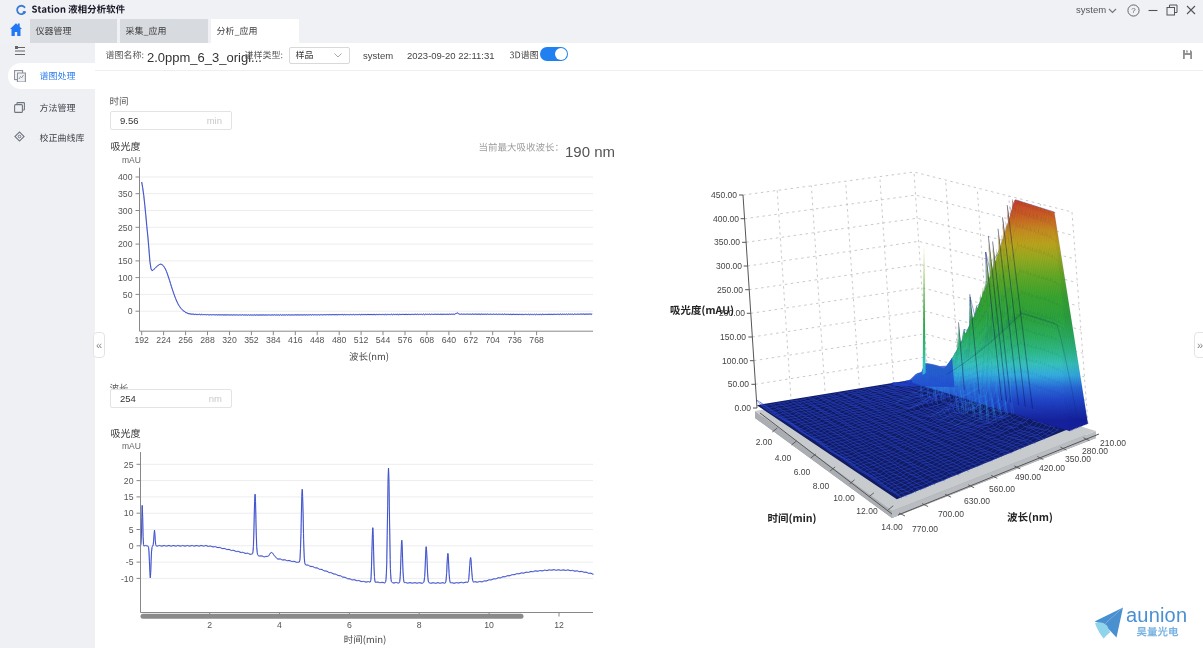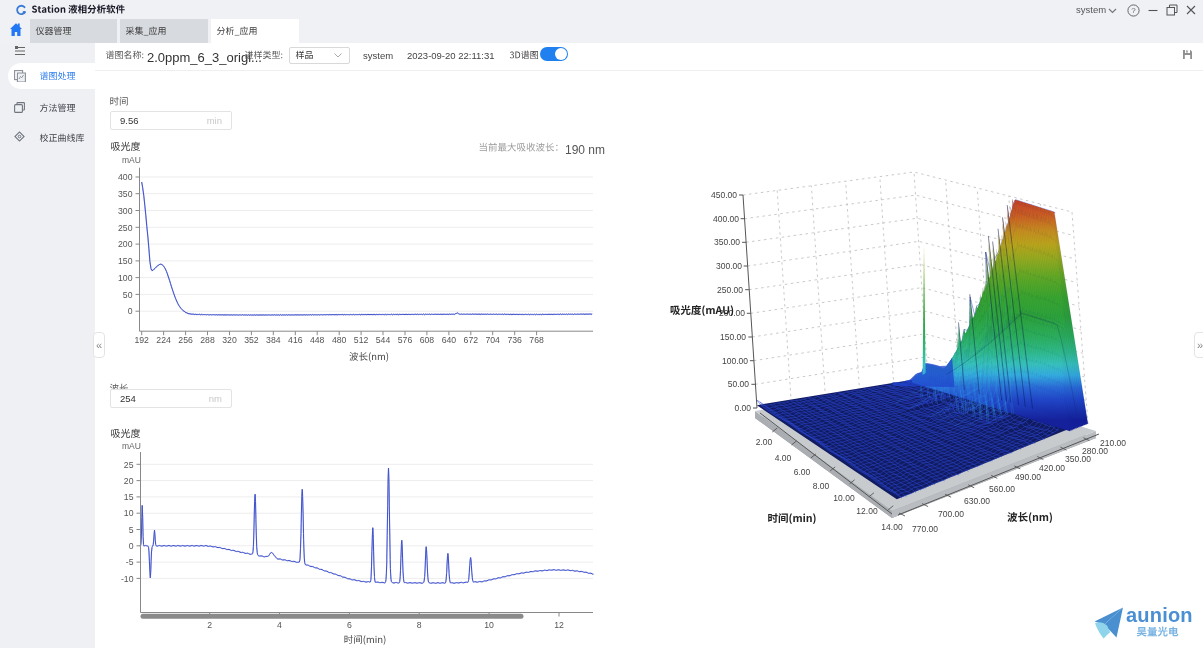--- a/index.html
+++ b/index.html
@@ -209,21 +209,21 @@
       <path transform="translate(9.5,0) scale(0.00950,-0.00950)" d="M604 514V104H674V514ZM807 544V14C807 -1 802 -5 786 -5C769 -6 715 -6 654 -4C665 -24 677 -56 681 -76C758 -77 809 -75 839 -63C870 -51 881 -30 881 13V544ZM723 845C701 796 663 730 629 682H329L378 700C359 740 316 799 278 841L208 816C244 775 281 721 300 682H53V613H947V682H714C743 723 775 773 803 819ZM409 301V200H187V301ZM409 360H187V459H409ZM116 523V-75H187V141H409V7C409 -6 405 -10 391 -10C378 -11 332 -11 281 -9C291 -28 302 -57 307 -76C374 -76 419 -75 446 -63C474 -52 482 -32 482 6V523Z"></path>
       <path transform="translate(19.0,0) scale(0.00950,-0.00950)" d="M248 635H753V564H248ZM248 755H753V685H248ZM176 808V511H828V808ZM396 392V325H214V392ZM47 43 54 -24 396 17V-80H468V26L522 33V94L468 88V392H949V455H49V392H145V52ZM507 330V268H567L547 262C577 189 618 124 671 70C616 29 554 -2 491 -22C504 -35 522 -61 529 -77C596 -53 662 -19 720 26C776 -20 843 -55 919 -77C929 -59 948 -32 964 -18C891 0 826 31 771 71C837 135 889 215 920 314L877 333L863 330ZM613 268H832C806 209 767 157 721 113C675 157 639 209 613 268ZM396 269V198H214V269ZM396 142V80L214 59V142Z"></path>
       <path transform="translate(28.5,0) scale(0.00950,-0.00950)" d="M461 839C460 760 461 659 446 553H62V476H433C393 286 293 92 43 -16C64 -32 88 -59 100 -78C344 34 452 226 501 419C579 191 708 14 902 -78C915 -56 939 -25 958 -8C764 73 633 255 563 476H942V553H526C540 658 541 758 542 839Z"></path>
       <path transform="translate(38.0,0) scale(0.00950,-0.00950)" d="M365 775V706H478C465 368 424 117 258 -37C275 -47 308 -70 321 -81C427 28 484 172 515 354C554 263 602 181 660 112C603 54 538 9 466 -24C482 -36 508 -64 518 -81C587 -47 652 0 709 59C769 1 838 -45 916 -77C928 -58 950 -30 967 -15C888 14 818 59 758 116C833 211 891 334 923 486L877 505L864 502H751C774 584 801 689 823 775ZM550 706H733C711 612 683 506 658 436H837C810 330 765 241 709 168C630 259 572 373 535 497C542 563 546 632 550 706ZM78 745V90H144V186H329V745ZM144 675H262V256H144Z"></path>
       <path transform="translate(47.5,0) scale(0.00950,-0.00950)" d="M588 574H805C784 447 751 338 703 248C651 340 611 446 583 559ZM577 840C548 666 495 502 409 401C426 386 453 353 463 338C493 375 519 418 543 466C574 361 613 264 662 180C604 96 527 30 426 -19C442 -35 466 -66 475 -81C570 -30 645 35 704 115C762 34 830 -31 912 -76C923 -57 947 -29 964 -15C878 27 806 95 747 178C811 285 853 416 881 574H956V645H611C628 703 643 765 654 828ZM92 100C111 116 141 130 324 197V-81H398V825H324V270L170 219V729H96V237C96 197 76 178 61 169C73 152 87 119 92 100Z"></path>
       <path transform="translate(57.0,0) scale(0.00950,-0.00950)" d="M92 777C151 745 227 696 265 662L309 722C271 755 194 801 135 830ZM38 506C99 477 177 431 215 398L258 460C219 491 140 535 80 562ZM62 -21 128 -67C180 26 240 151 285 256L226 301C177 188 110 56 62 -21ZM597 625V448H426V625ZM354 695V442C354 297 343 98 234 -42C252 -49 283 -67 296 -79C395 49 420 233 425 381H451C489 277 542 187 611 112C541 53 458 10 368 -20C384 -33 407 -64 417 -82C507 -50 590 -3 663 60C734 -2 819 -50 918 -80C929 -60 950 -31 967 -16C870 10 786 54 715 112C791 194 851 299 886 430L839 451L825 448H670V625H859C843 579 824 533 807 501L872 480C900 531 932 612 957 684L903 698L890 695H670V841H597V695ZM522 381H793C763 294 718 221 662 161C602 223 555 298 522 381Z"></path>
       <path transform="translate(66.5,0) scale(0.00950,-0.00950)" d="M769 818C682 714 536 619 395 561C414 547 444 517 458 500C593 567 745 671 844 786ZM56 449V374H248V55C248 15 225 0 207 -7C219 -23 233 -56 238 -74C262 -59 300 -47 574 27C570 43 567 75 567 97L326 38V374H483C564 167 706 19 914 -51C925 -28 949 3 967 20C775 75 635 202 561 374H944V449H326V835H248V449Z"></path>
       <path transform="translate(76.0,0) scale(0.00950,-0.00950)" d="M250 486C290 486 326 515 326 560C326 606 290 636 250 636C210 636 174 606 174 560C174 515 210 486 250 486ZM250 -4C290 -4 326 26 326 71C326 117 290 146 250 146C210 146 174 117 174 71C174 26 210 -4 250 -4Z"></path>
     </g>
   </svg>
-<div class="abs" style="left:565px;top:143px;font-size:12px;color:#555">190 nm</div>
+<div class="abs" style="left:565px;top:143px;font-size:15px;color:#555">190 nm</div>
 <svg class="abs" style="left:109.0px;top:383px" width="21" height="13">
     <g fill="#555" transform="translate(0.5,8.7)">
       <path transform="translate(0.0,0) scale(0.00950,-0.00950)" d="M92 777C151 745 227 696 265 662L309 722C271 755 194 801 135 830ZM38 506C99 477 177 431 215 398L258 460C219 491 140 535 80 562ZM62 -21 128 -67C180 26 240 151 285 256L226 301C177 188 110 56 62 -21ZM597 625V448H426V625ZM354 695V442C354 297 343 98 234 -42C252 -49 283 -67 296 -79C395 49 420 233 425 381H451C489 277 542 187 611 112C541 53 458 10 368 -20C384 -33 407 -64 417 -82C507 -50 590 -3 663 60C734 -2 819 -50 918 -80C929 -60 950 -31 967 -16C870 10 786 54 715 112C791 194 851 299 886 430L839 451L825 448H670V625H859C843 579 824 533 807 501L872 480C900 531 932 612 957 684L903 698L890 695H670V841H597V695ZM522 381H793C763 294 718 221 662 161C602 223 555 298 522 381Z"></path>
       <path transform="translate(9.5,0) scale(0.00950,-0.00950)" d="M769 818C682 714 536 619 395 561C414 547 444 517 458 500C593 567 745 671 844 786ZM56 449V374H248V55C248 15 225 0 207 -7C219 -23 233 -56 238 -74C262 -59 300 -47 574 27C570 43 567 75 567 97L326 38V374H483C564 167 706 19 914 -51C925 -28 949 3 967 20C775 75 635 202 561 374H944V449H326V835H248V449Z"></path>
     </g>
   </svg>
 <div class="abs inputbox" style="left:110px;top:389px">254<span style="margin-left:auto;color:#c9c9c9">nm</span></div>
 <svg class="abs" style="left:110.0px;top:428px" width="32" height="14">
     <g fill="#333" transform="translate(0.5,9.1)">
       <path transform="translate(0.0,0) scale(0.01000,-0.01000)" d="M365 775V706H478C465 368 424 117 258 -37C275 -47 308 -70 321 -81C427 28 484 172 515 354C554 263 602 181 660 112C603 54 538 9 466 -24C482 -36 508 -64 518 -81C587 -47 652 0 709 59C769 1 838 -45 916 -77C928 -58 950 -30 967 -15C888 14 818 59 758 116C833 211 891 334 923 486L877 505L864 502H751C774 584 801 689 823 775ZM550 706H733C711 612 683 506 658 436H837C810 330 765 241 709 168C630 259 572 373 535 497C542 563 546 632 550 706ZM78 745V90H144V186H329V745ZM144 675H262V256H144Z"></path>
@@ -231,21 +231,21 @@
       <path transform="translate(20.0,0) scale(0.01000,-0.01000)" d="M386 644V557H225V495H386V329H775V495H937V557H775V644H701V557H458V644ZM701 495V389H458V495ZM757 203C713 151 651 110 579 78C508 111 450 153 408 203ZM239 265V203H369L335 189C376 133 431 86 497 47C403 17 298 -1 192 -10C203 -27 217 -56 222 -74C347 -60 469 -35 576 7C675 -37 792 -65 918 -80C927 -61 946 -31 962 -15C852 -5 749 15 660 46C748 93 821 157 867 243L820 268L807 265ZM473 827C487 801 502 769 513 741H126V468C126 319 119 105 37 -46C56 -52 89 -68 104 -80C188 78 201 309 201 469V670H948V741H598C586 773 566 813 548 845Z"></path>
     </g>
   </svg>
 <div class="abs" style="left:122px;top:441px;font-size:8.5px;color:#666">mAU</div>
 
 <svg class="abs" style="left:1094px;top:607px" width="31" height="32" viewBox="0 0 31 32">
     <path d="M29 0.5L0.5 14.6l9.7 2.9z" fill="#4a90d0"></path>
     <path d="M29 0.5L10.2 17.5l12.3 13z" fill="#4a90d0"></path>
     <path d="M1 16.2q6.5-2.6 12 2.4l3.2 6.6q-4.2 3.3-6.6 6.3Q4.4 25.3 1 16.2z" fill="#8fd4ea"></path>
   </svg>
-<div class="abs" style="left:1126px;top:604px;font-size:20px;font-weight:bold;color:#4a8fd4;letter-spacing:0.2px">aunion</div>
+<div class="abs" style="left:1126px;top:604px;font-size:20px;font-weight:normal;color:#4a8fd4;letter-spacing:0.2px">aunion</div>
 <svg class="abs" style="left:1136.0px;top:626px" width="44" height="15">
     <g fill="#79b3e2" transform="translate(0.5,9.5)">
       <path transform="translate(0.0,0) scale(0.01050,-0.01050)" d="M276 594H728V544H276ZM276 726H728V676H276ZM160 813V457H850V813ZM46 244V140H365C314 79 218 38 32 14C53 -12 81 -59 90 -90C329 -53 442 16 498 118C577 -5 698 -65 898 -87C912 -53 944 -2 970 24C802 34 685 69 614 140H955V244H540C544 264 547 284 549 306H889V409H112V306H425C422 284 419 263 414 244Z"></path>
       <path transform="translate(10.5,0) scale(0.01050,-0.01050)" d="M288 666H704V632H288ZM288 758H704V724H288ZM173 819V571H825V819ZM46 541V455H957V541ZM267 267H441V232H267ZM557 267H732V232H557ZM267 362H441V327H267ZM557 362H732V327H557ZM44 22V-65H959V22H557V59H869V135H557V168H850V425H155V168H441V135H134V59H441V22Z"></path>
       <path transform="translate(21.0,0) scale(0.01050,-0.01050)" d="M121 766C165 687 210 583 225 518L342 565C325 632 275 731 230 807ZM769 814C743 734 695 630 654 563L758 523C801 585 852 682 896 771ZM435 850V483H49V370H294C280 205 254 83 23 14C50 -10 83 -59 96 -91C360 -2 405 159 423 370H565V67C565 -49 594 -86 707 -86C728 -86 804 -86 827 -86C926 -86 957 -39 969 136C937 144 885 165 859 185C855 48 849 26 816 26C798 26 739 26 724 26C692 26 686 32 686 68V370H953V483H557V850Z"></path>
       <path transform="translate(31.5,0) scale(0.01050,-0.01050)" d="M429 381V288H235V381ZM558 381H754V288H558ZM429 491H235V588H429ZM558 491V588H754V491ZM111 705V112H235V170H429V117C429 -37 468 -78 606 -78C637 -78 765 -78 798 -78C920 -78 957 -20 974 138C945 144 906 160 876 176V705H558V844H429V705ZM854 170C846 69 834 43 785 43C759 43 647 43 620 43C565 43 558 52 558 116V170Z"></path>
     </g>
   </svg>
 
 <svg class="abs" style="left:0;top:0" width="1203" height="648" viewBox="0 0 1203 648">

